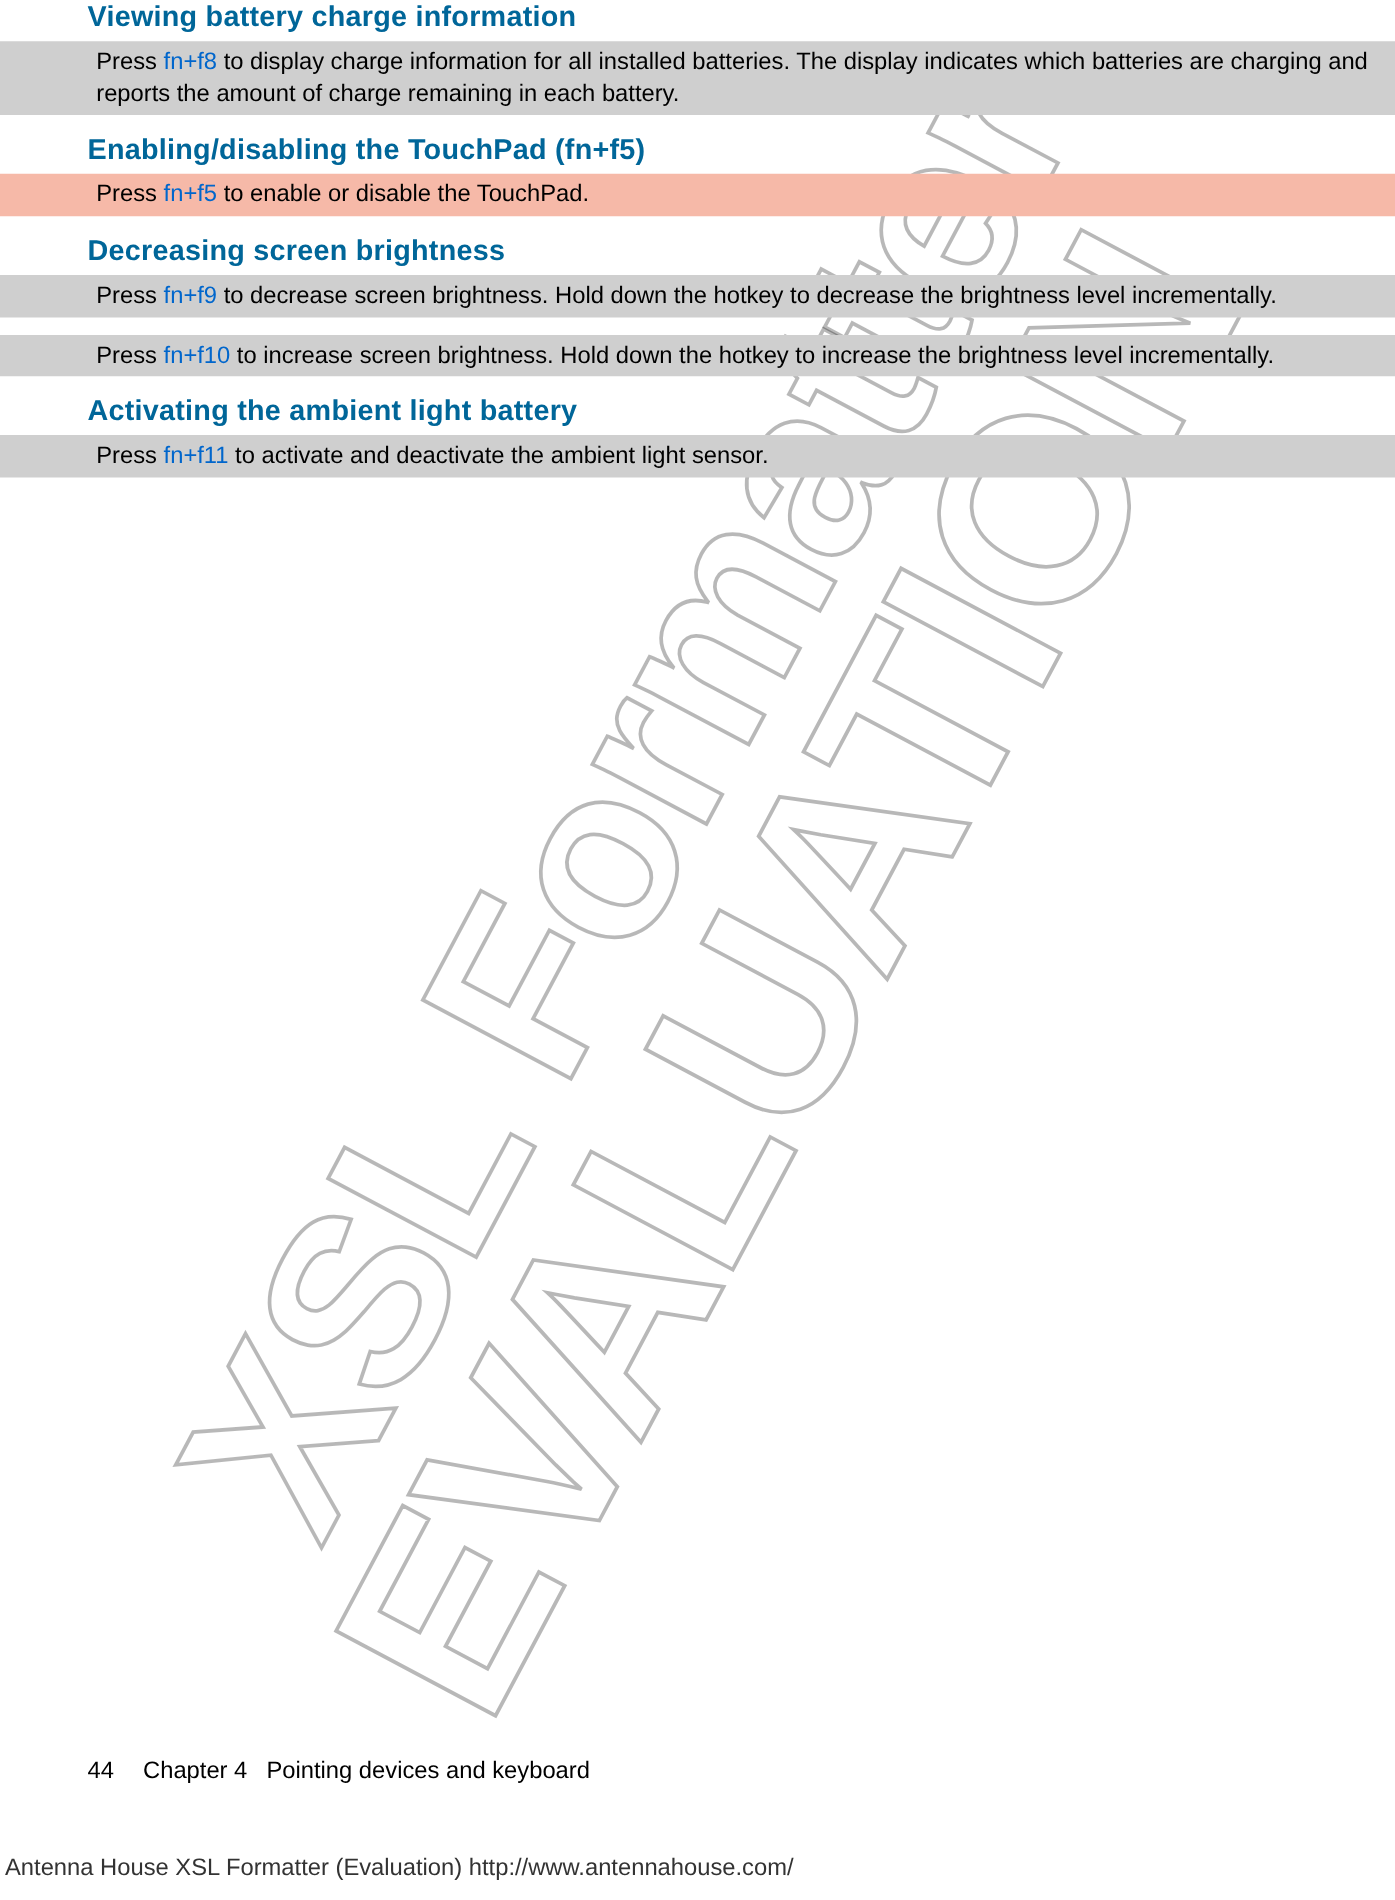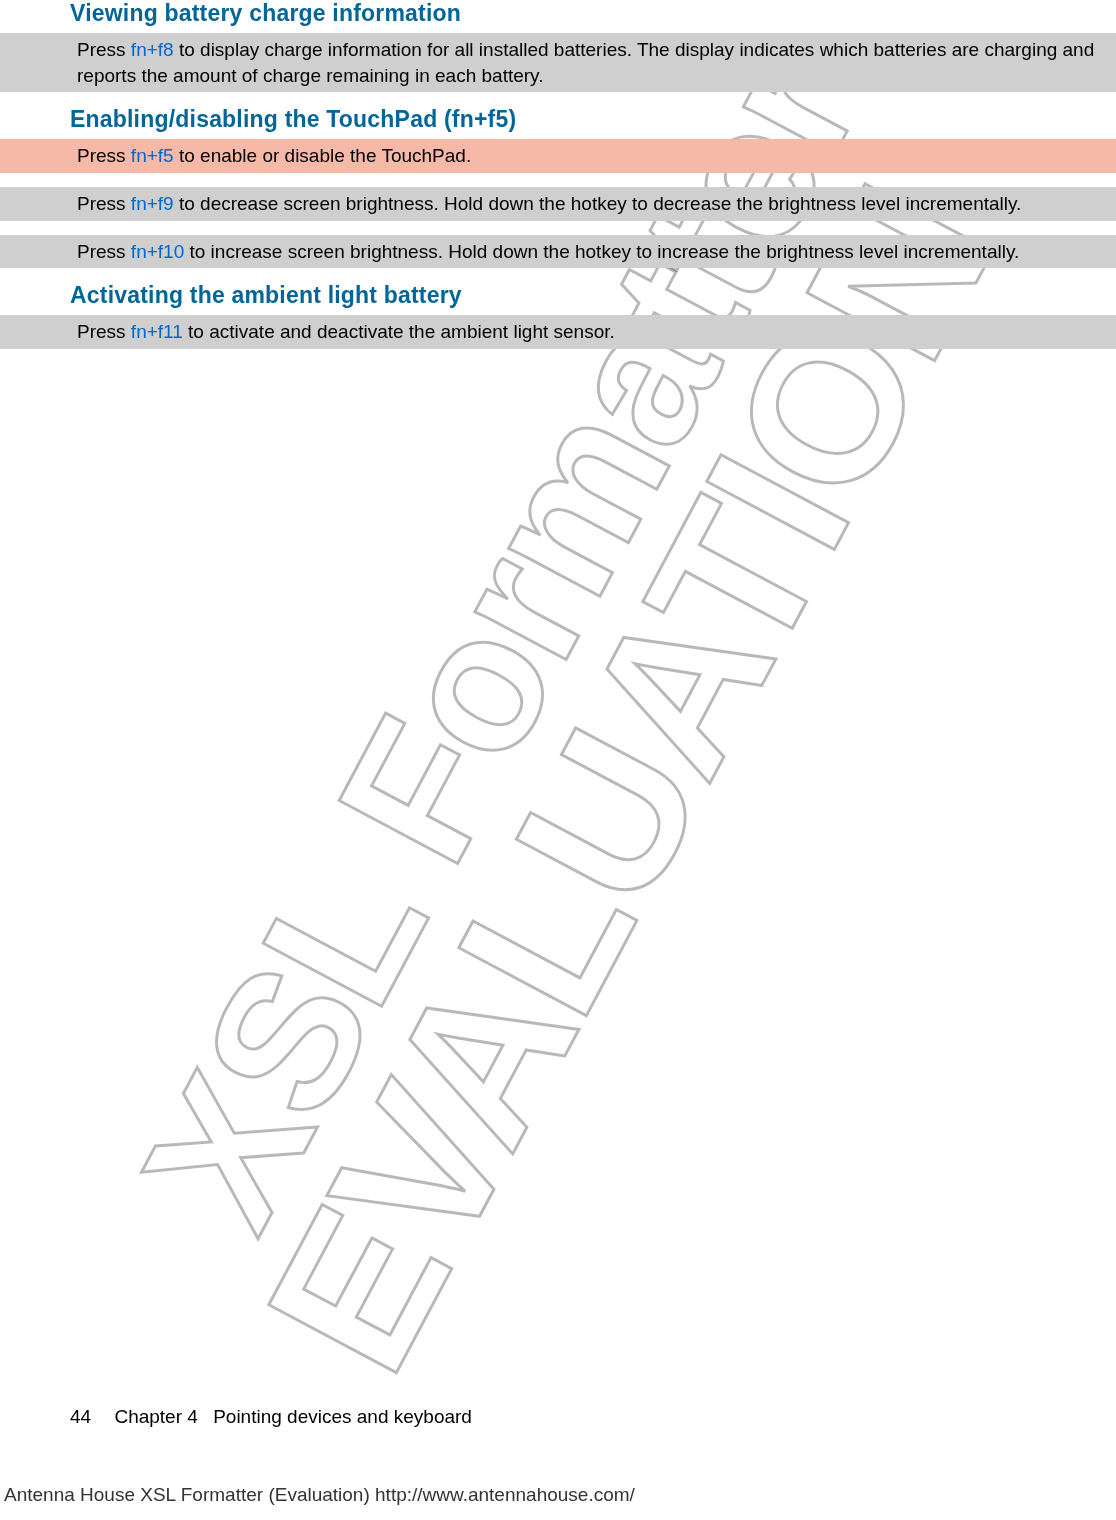--- a/index.html
+++ b/index.html
@@ -94,20 +94,21 @@
   </div>
 
   <div class="section-block">
     <div class="heading">Enabling/disabling the TouchPad (fn+f5)</div>
     <div class="body-row hl">
       <span>Press </span><span class="kbd">fn+f5</span><span> to enable or disable the TouchPad.</span>
     </div>
   </div>
 
   <div class="section-block">
+    <div class="heading">Decreasing screen brightness</div>
     <div class="body-row">
       <span>Press </span><span class="kbd">fn+f9</span><span> to decrease screen brightness. Hold down the hotkey to decrease the brightness level incrementally.</span>
     </div>
   </div>
 
   <div class="section-block">
     <div class="body-row">
       <span>Press </span><span class="kbd">fn+f10</span><span> to increase screen brightness. Hold down the hotkey to increase the brightness level incrementally.</span>
     </div>
   </div>

